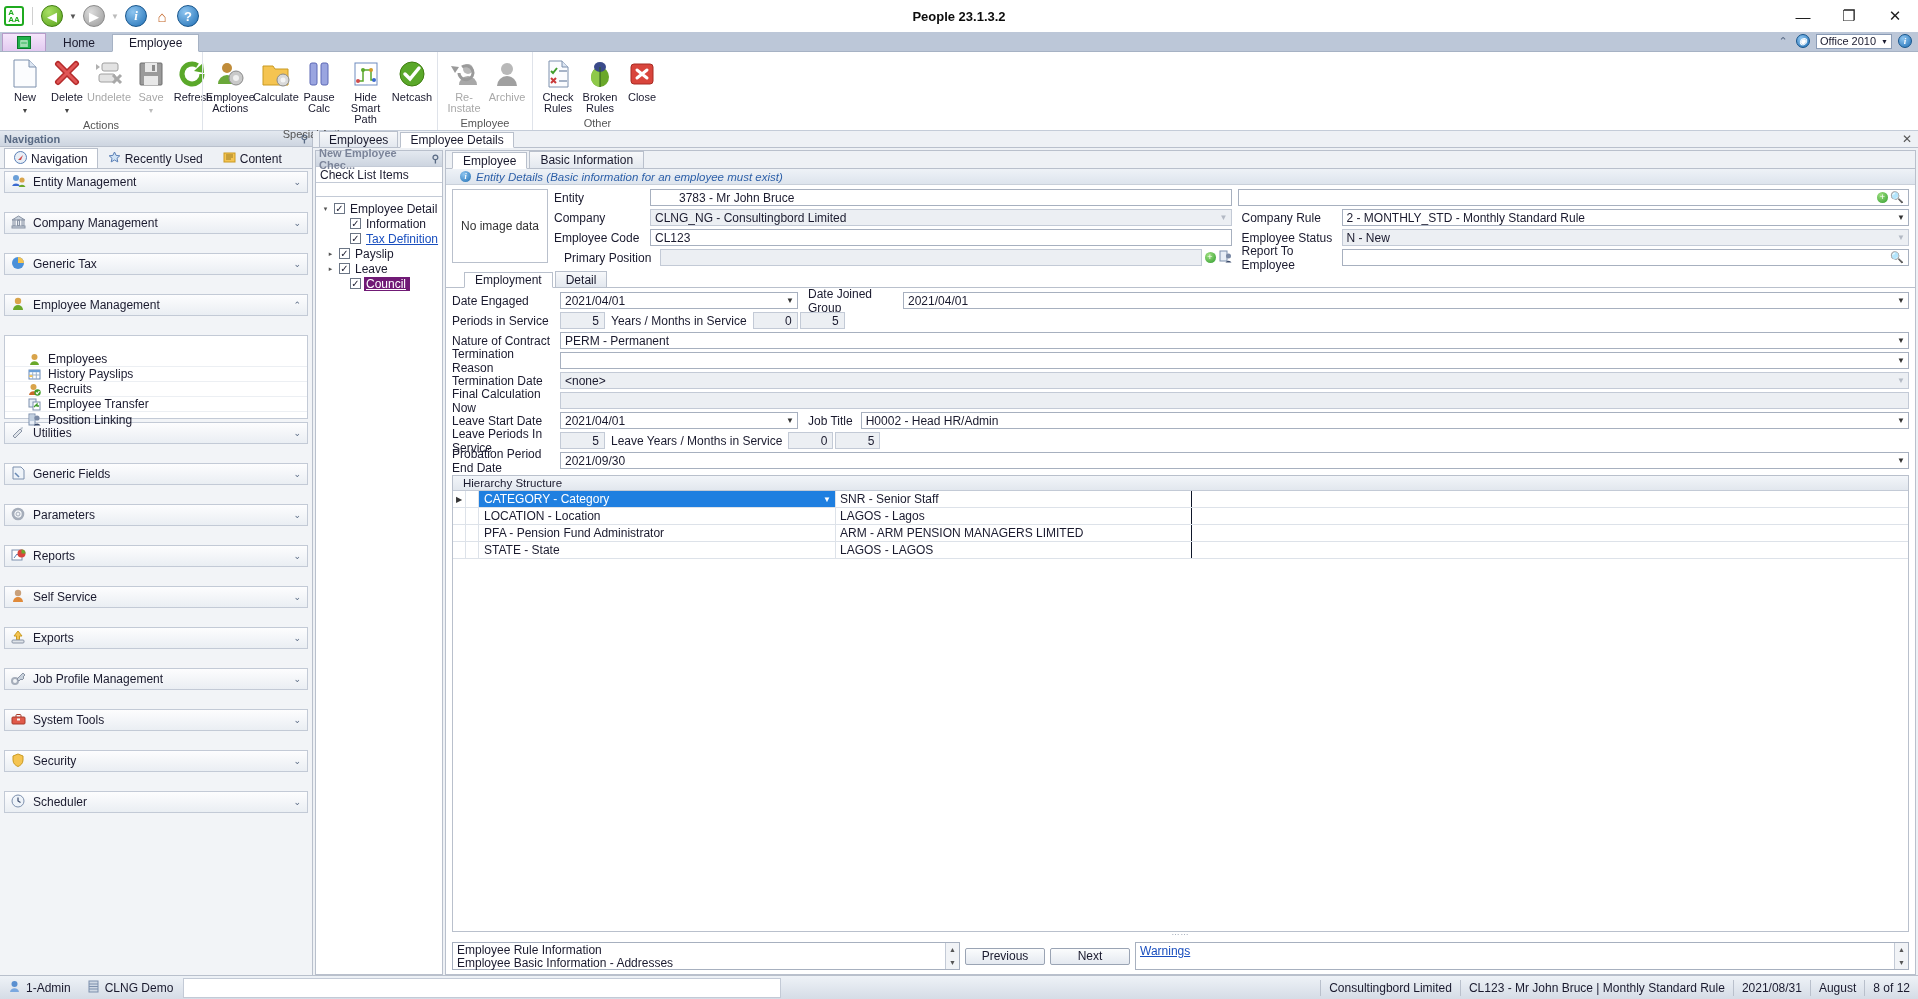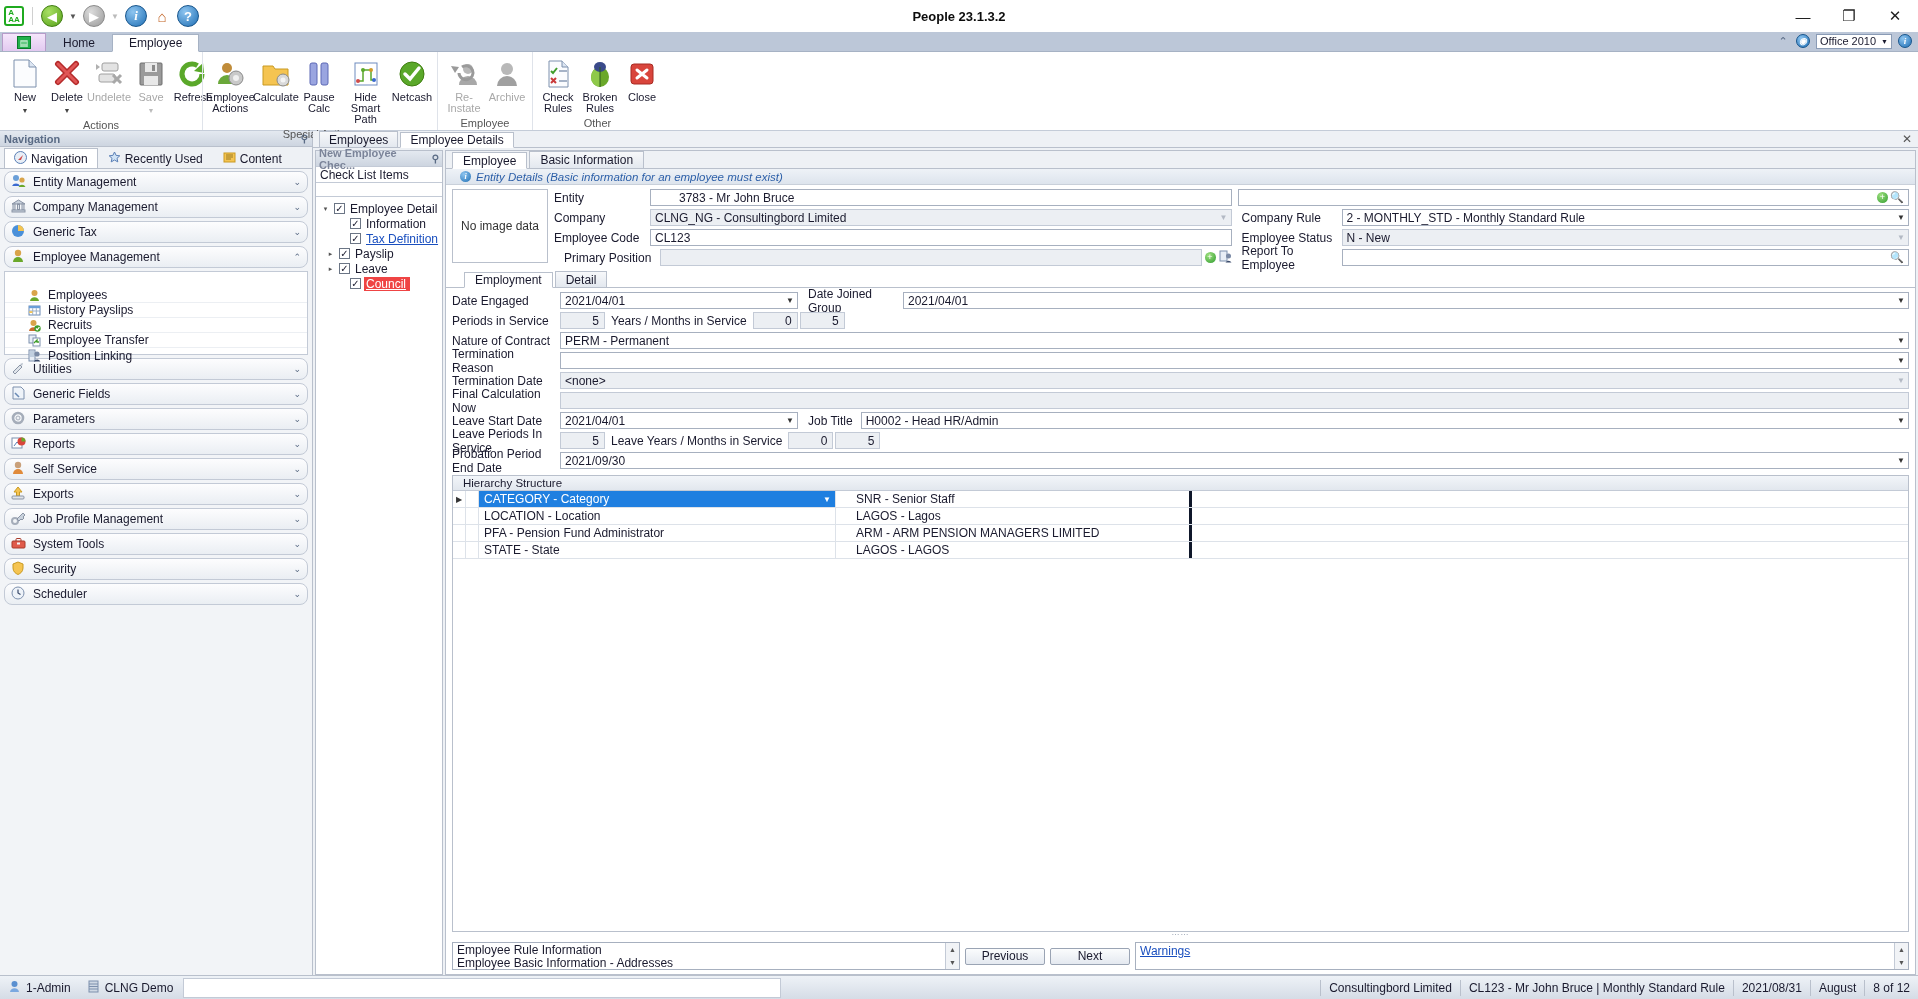--- a/index.html
+++ b/index.html
@@ -81,21 +81,21 @@
   .nav-header{
     height:16px;background:linear-gradient(#e4e9f0,#cdd5e0);border-bottom:1px solid #b9c0cc;
     display:flex;align-items:center;padding:0 4px;font-size:11px;font-weight:bold;color:#5a6b85;
   }
   .pin{margin-left:auto;font-size:10px;color:#5a6b85;}
   .nav-tabs{display:flex;height:22px;background:#eef1f5;border-bottom:1px solid #b9c0cc;padding-left:4px;align-items:flex-end;}
   .ntab{height:20px;padding:0 9px;display:flex;align-items:center;gap:4px;font-size:12px;border:1px solid transparent;border-bottom:none;}
   .ntab.active{background:#fff;border-color:#b9c0cc;}
   .nav-body{flex:1;overflow:hidden;padding:2px 4px 0 4px;}
   .nav-group{
-    height:22px;margin-bottom:3px;border:1px solid #c3cad6;border-radius:8px;
+    height:22px;margin-bottom:19px;border:1px solid #c3cad6;border-radius:0;
     background:linear-gradient(#fdfdfe,#eaeef3);
     display:flex;align-items:center;padding:0 6px;gap:7px;font-size:12px;
   }
   .nav-group .chev{margin-left:auto;font-size:9px;color:#5a6b85;}
   .nav-sub{
     border:1px solid #c3cad6;background:#fff;margin-bottom:3px;height:84px;padding-top:16px;
   }
   .nav-item{height:15px;display:flex;align-items:center;gap:7px;padding-left:22px;font-size:12px;border-bottom:1px solid #eceff3;}
   .nav-item .ni-ico{width:14px;height:13px;display:flex;align-items:center;justify-content:center;}
   
@@ -112,21 +112,21 @@
   .cl-spacer{height:14px;border-bottom:1px solid #c3cad6;}
   .cl-tree{padding-top:4px;}
   .cl-row{height:15px;display:flex;align-items:center;font-size:12px;gap:3px;}
   .cl-exp{width:11px;text-align:center;font-size:7px;color:#555;}
   .chk{
     width:11px;height:11px;border:1px solid #6b7585;background:#fff;display:flex;
     align-items:center;justify-content:center;font-size:10px;color:#1a1a2e;line-height:9px;
   }
   .cl-label{padding-left:2px;}
   .cl-label.link{color:#1a4fbf;text-decoration:underline;}
-  .cl-label.sel{background:#ef4444;color:#fff;text-decoration:underline;padding:0 4px 0 2px;}
+  .cl-label.sel{background:#701a75;color:#fff;text-decoration:underline;padding:0 4px 0 2px;}
   
   .formpanel{flex:1;background:#fff;border:1px solid #b9c0cc;display:flex;flex-direction:column;overflow:hidden;}
   .ftabs{height:18px;display:flex;align-items:flex-end;padding-left:6px;background:#eef1f5;border-bottom:1px solid #b9c0cc;}
   .ftab{height:17px;padding:0 10px;display:flex;align-items:center;font-size:12px;border:1px solid #b9c0cc;border-bottom:none;background:linear-gradient(#f7f8fa,#e3e8ef);margin-right:2px;}
   .ftab.active{background:#fff;border-bottom:1px solid #fff;margin-bottom:-1px;}
   .infobar{
     height:16px;background:linear-gradient(#eef2f7,#dde4ed);border-bottom:1px solid #c9d0da;
     display:flex;align-items:center;gap:5px;padding-left:14px;font-size:11.5px;font-style:italic;color:#2c5fa8;
   }
   .info-dot{width:11px;height:11px;border-radius:50%;background:radial-gradient(circle at 35% 30%,#8ec5f0,#1f6fb5);color:#fff;font-size:8px;display:flex;align-items:center;justify-content:center;font-weight:bold;font-family:"Liberation Serif",serif;}
@@ -155,21 +155,21 @@
   .etab.active{background:#fff;border-bottom:1px solid #fff;margin-bottom:-1px;}
   .emp-body{padding:4px 6px 0 6px;display:flex;flex-direction:column;gap:3px;}
   
   .hier{margin:6px 6px 0 6px;border:1px solid #b9c0cc;background:#fff;flex:1;display:flex;flex-direction:column;min-height:0;}
   .hier-head{height:15px;background:linear-gradient(#f2f5f9,#e2e7ee);border-bottom:1px solid #c3cad6;display:flex;align-items:center;padding-left:10px;font-size:11.5px;}
   .hier-rows{}
   .hrow{height:17px;display:flex;align-items:center;border-bottom:1px solid #dde2e9;font-size:12px;}
   .hrow .hind{width:13px;border-right:1px solid #dde2e9;height:100%;display:flex;align-items:center;justify-content:center;font-size:8px;color:#333;}
   .hrow .hblank{width:13px;border-right:1px solid #dde2e9;height:100%;}
   .hc1{width:357px;height:100%;display:flex;align-items:center;padding-left:5px;border-right:1px solid #dde2e9;position:relative;}
-  .hc2{width:356px;height:100%;display:flex;align-items:center;padding-left:20px;border-right:3px solid #0f172a;}
+  .hc2{width:356px;height:100%;display:flex;align-items:center;padding-left:4px;border-right:1px solid #0f172a;}
   .hrow.sel .hc1{background:#1f7fe0;color:#fff;}
   .hrow.sel .hc1 .arw{position:absolute;right:4px;font-size:8px;color:#fff;}
   
   .msgbar{display:flex;align-items:stretch;gap:5px;padding:3px 6px 4px 6px;}
   .msglist{flex:0 0 508px;border:1px solid #a7b0bf;background:#fff;display:flex;}
   .msglist .mitems{flex:1;}
   .mitem{height:13px;display:flex;align-items:center;padding-left:4px;font-size:12px;}
   .vscroll{width:14px;border-left:1px solid #c3cad6;background:#f1f3f6;display:flex;flex-direction:column;justify-content:space-between;}
   .vs-btn{height:13px;display:flex;align-items:center;justify-content:center;font-size:7px;color:#555;}
   .navbtn{

